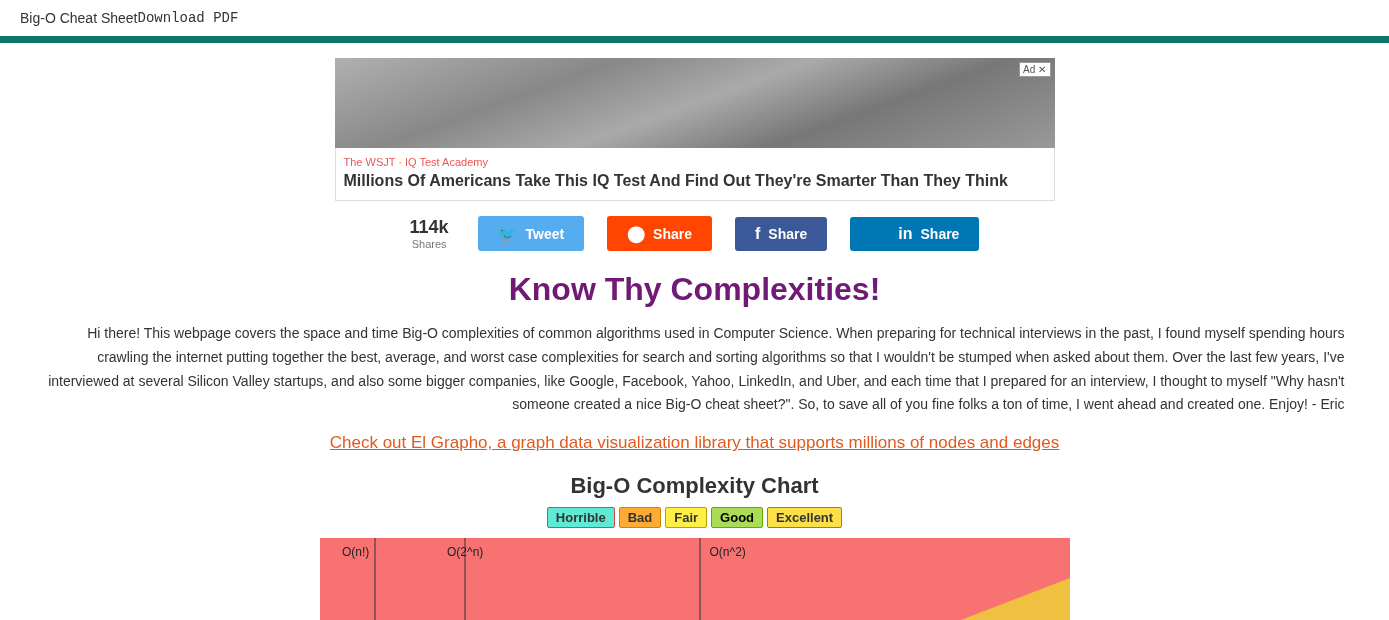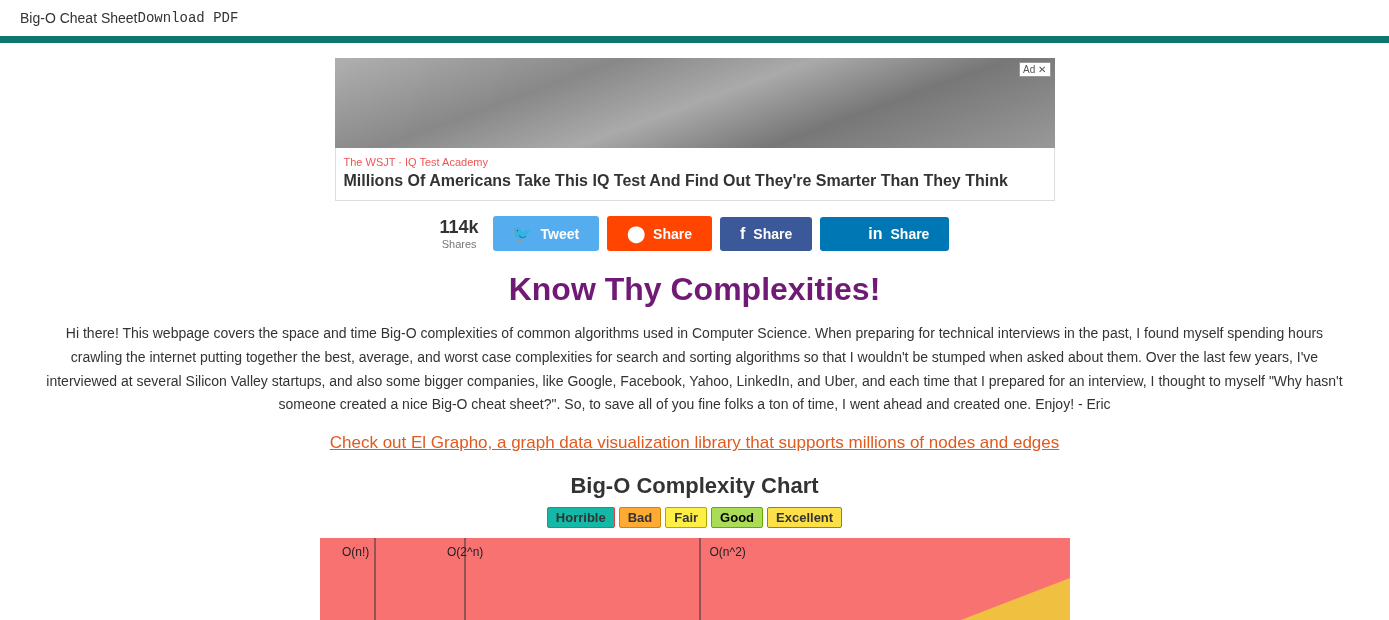--- a/index.html
+++ b/index.html
@@ -67,21 +67,21 @@
       font-weight: bold;
       color: #333;
       padding: 2px 8px 6px 8px;
     }
 
     
     .social-share {
       display: flex;
       align-items: center;
       justify-content: center;
-      gap: 8px;
+      gap: 23px;
       margin: 12px auto;
     }
     .share-count {
       text-align: center;
       margin-right: 6px;
     }
     .share-count .count-num {
       font-size: 18px;
       font-weight: bold;
       color: #333;
@@ -120,21 +120,21 @@
 
     .page-title {
       text-align: center;
       font-size: 32px;
       font-weight: bold;
       color: #701a75;
       margin: 20px 0 14px 0;
     }
 
     .description {
-      text-align: center;
+      text-align: right;
       font-size: 14px;
       line-height: 1.7;
       color: #333;
       max-width: 1300px;
       margin: 0 auto 16px auto;
     }
 
     .el-grapho-link {
       display: block;
       text-align: center;
@@ -161,21 +161,21 @@
       gap: 4px;
       margin-bottom: 10px;
     }
     .legend-item {
       padding: 2px 8px;
       border: 1px solid #aaa;
       font-size: 13px;
       font-weight: bold;
       border-radius: 2px;
     }
-    .legend-horrible { background: #14b8a6; color: #333; border-color: #d44; }
+    .legend-horrible { background: #5eead4; color: #333; border-color: #d44; }
     .legend-bad      { background: #ffaa33; color: #333; border-color: #c80; }
     .legend-fair     { background: #ffee44; color: #333; border-color: #aa0; }
     .legend-good     { background: #aadd55; color: #000000; border-color: #6a0; }
     .legend-excellent{ background: #fde047; color: #333; border-color: #2a8; }
 
     
     .chart-area {
       width: 100%;
       max-width: 750px;
       margin: 0 auto;

